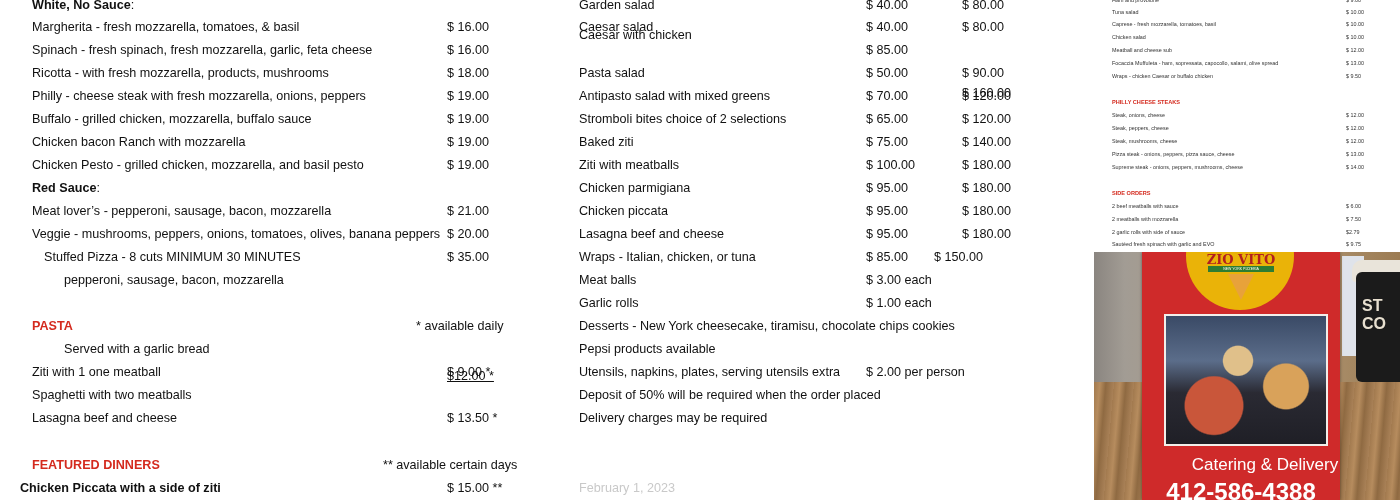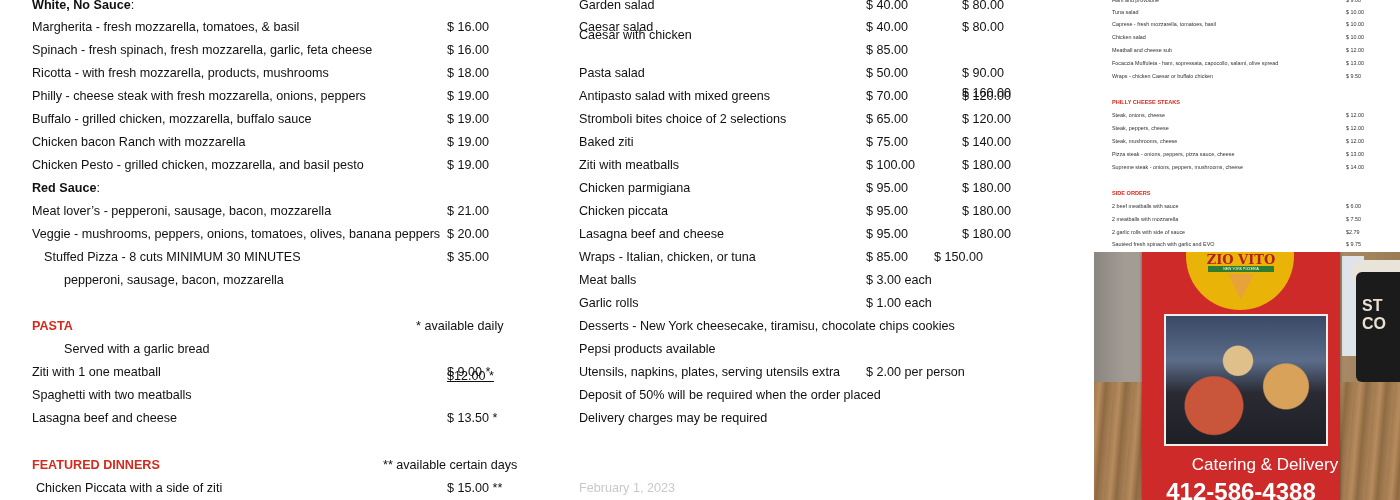--- a/index.html
+++ b/index.html
@@ -74,21 +74,21 @@
   <div class="row" style="left:64px;top:341px;">Served with a garlic bread</div>
   <div class="row" style="left:32px;top:364px;text-align:center;">Ziti with 1 one meatball</div>
   <div class="row" style="left:447px;top:364px;">$ 9.00 *</div>
   <div class="row" style="left:32px;top:387px;">Spaghetti with two meatballs</div>
   <div class="row" style="left:447px;top:368px;text-decoration:underline;">$12.00 *</div>
   <div class="row" style="left:32px;top:410px;">Lasagna beef and cheese</div>
   <div class="row" style="left:447px;top:410px;">$ 13.50 *</div>
 
   <div class="row red" style="left:32px;top:457px;">FEATURED DINNERS</div>
   <div class="row" style="left:383px;top:457px;">** available certain days</div>
-  <div class="row" style="left:36px;top:480px;">Chicken Piccata with a side of ziti</div>
+  <div class="row" style="left:20px;top:480px;font-weight:bold;">Chicken Piccata with a side of ziti</div>
   <div class="row" style="left:447px;top:480px;">$ 15.00 **</div>
 </div>
 
 <div>
   <div class="row" style="left:579px;top:-3px;">Garden salad</div>
   <div class="row" style="left:866px;top:-3px;">$ 40.00</div>
   <div class="row" style="left:962px;top:-3px;">$ 80.00</div>
 
   <div class="row" style="left:579px;top:19px;">Caesar salad</div>
   <div class="row" style="left:866px;top:19px;">$ 40.00</div>

